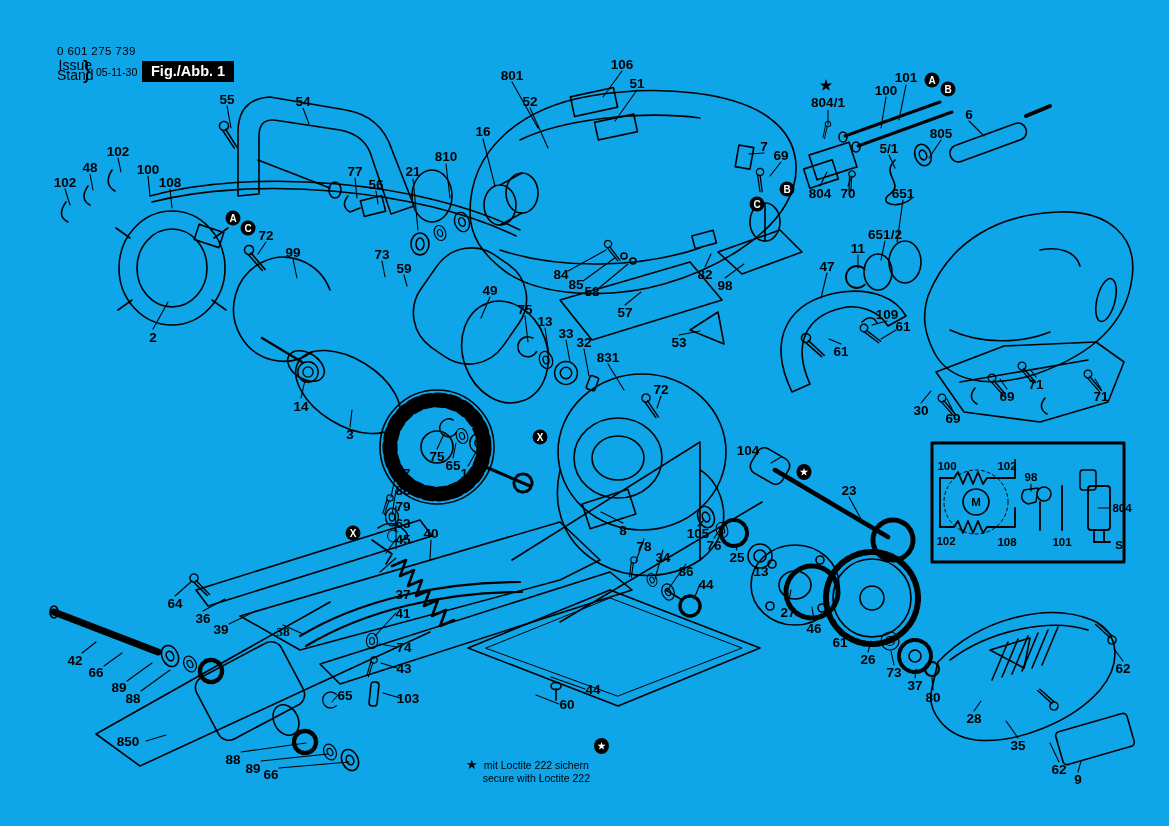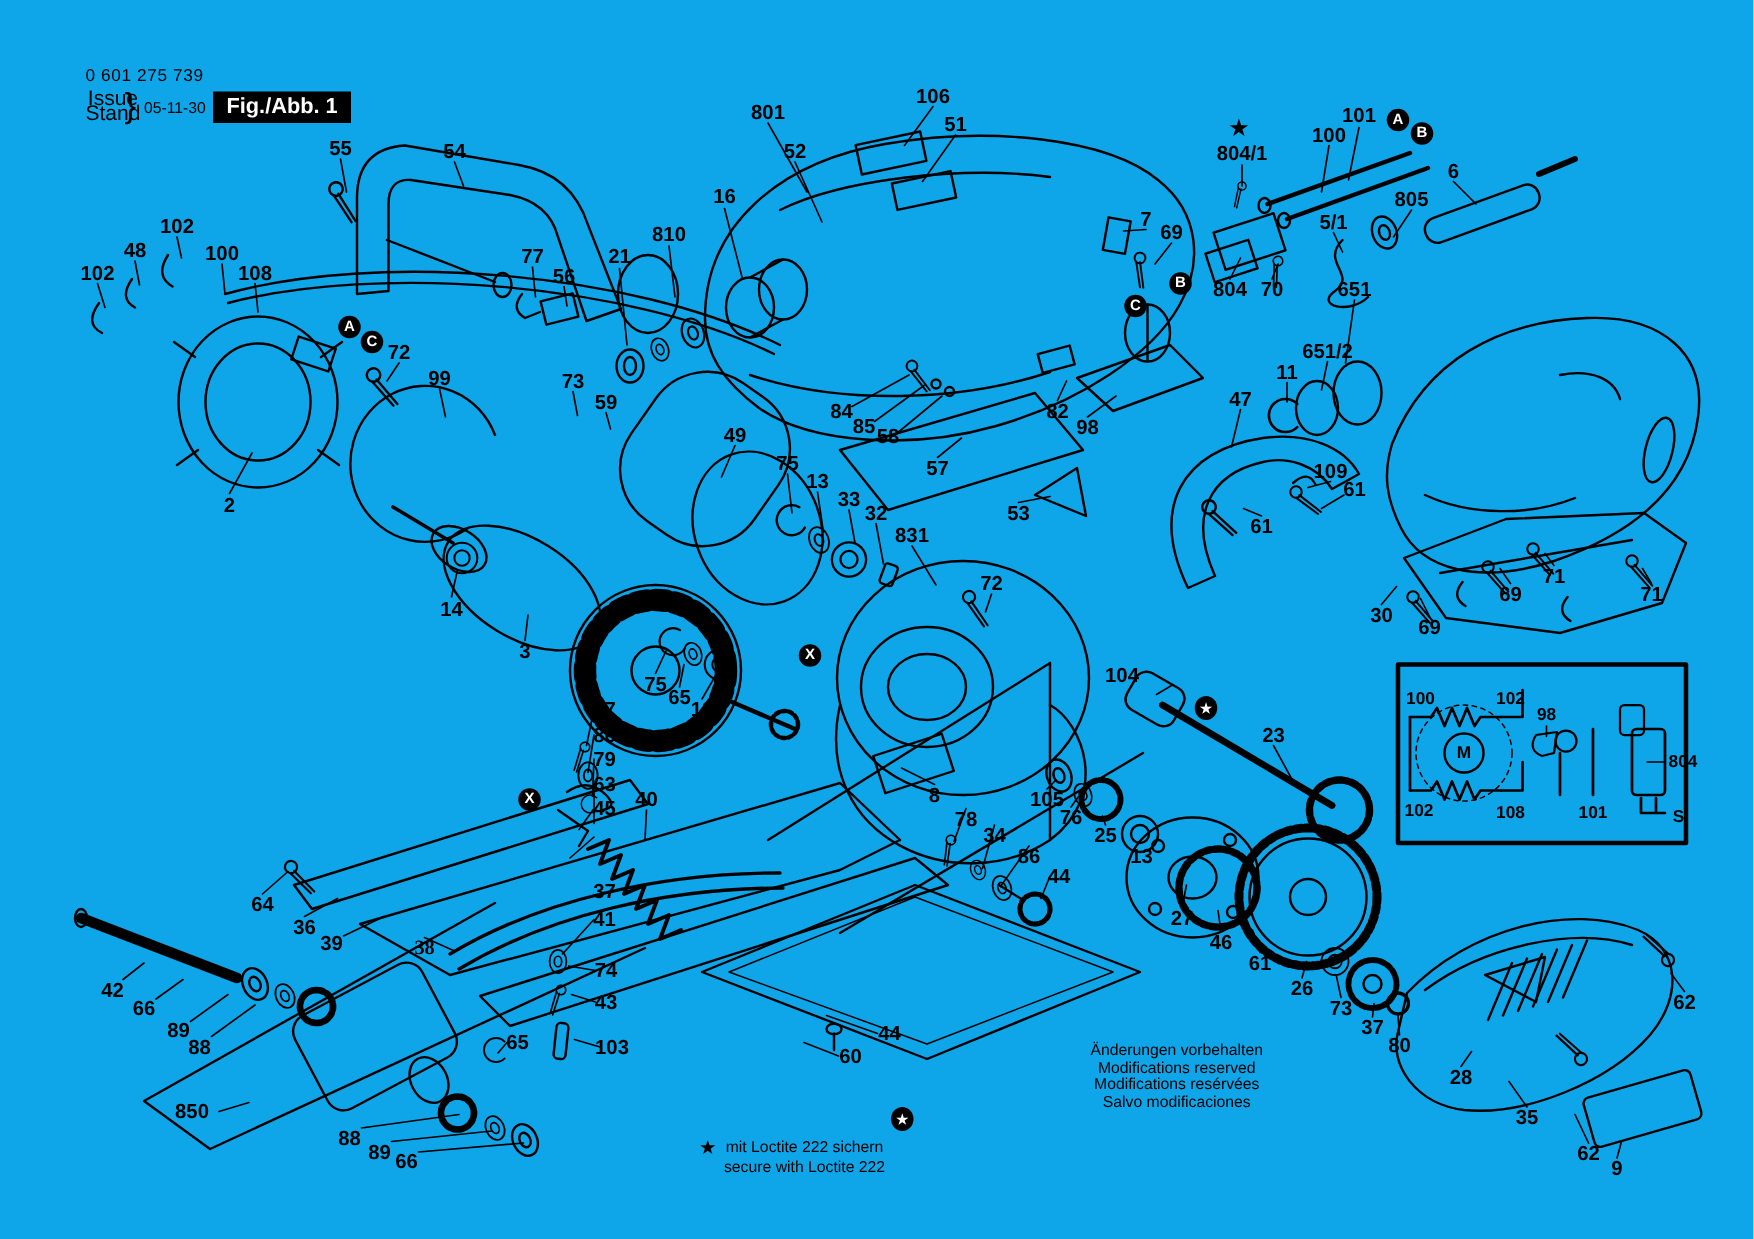--- a/index.html
+++ b/index.html
@@ -395,21 +395,15 @@
         <div class="loctite-line">mit Loctite 222 sichern</div>
         <div class="loctite-line">secure with Loctite 222</div>
       </div>
   </div>
 
   <div class="legend-thread">
     <span class="mk star inline">★</span>
   </div>
 
   <div class="footer-block">
-    <div class="notice">
-        <div class="notice-line">Änderungen vorbehalten</div>
-        <div class="notice-line">Modifications reserved</div>
-        <div class="notice-line">Modifications resérvées</div>
-        <div class="notice-line">Salvo modificaciones</div>
-      </div>
   </div>
 
 </div>
 
 </body></html>

